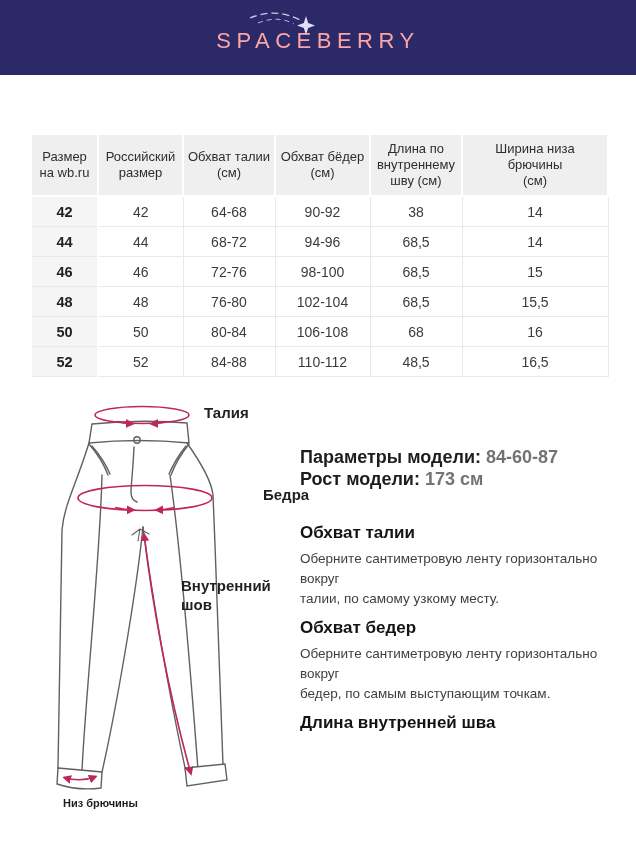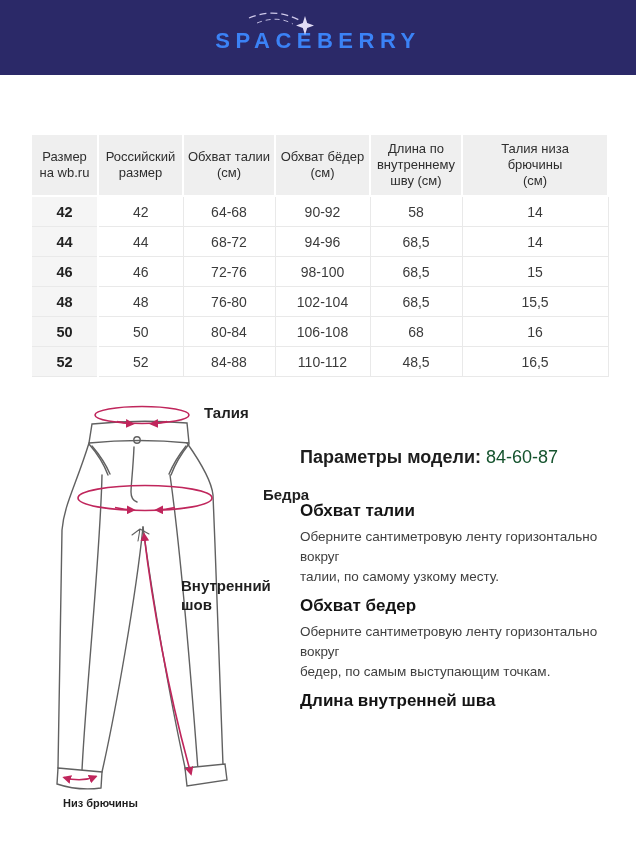--- a/index.html
+++ b/index.html
@@ -6,22 +6,22 @@
   body{
     width:636px;height:848px;position:relative;overflow:hidden;
     background:#ffffff;font-family:"Liberation Sans",sans-serif;color:#222;
   }
   
   .top-banner{
     position:absolute;left:0;top:0;width:636px;height:75px;
     background:#2b2968;display:flex;align-items:center;justify-content:center;
   }
   .logo{
-    position:relative;color:#3b82f6;font-size:22px;letter-spacing:5.5px;
-    font-weight:bold;padding-top:6px;
+    position:relative;color:#fca5a5;font-size:22px;letter-spacing:5.5px;
+    font-weight:normal;padding-top:6px;
   }
   .comet{position:absolute;left:28px;top:-16px;width:96px;height:34px;}
   
   .size-table{
     position:absolute;left:30px;top:133px;width:577px;
     border-collapse:collapse;table-layout:fixed;
   }
   .size-table th{
     background:#efefef;border:2px solid #ffffff;
     font-weight:normal;font-size:13px;line-height:16px;color:#2e2e2e;
@@ -39,21 +39,21 @@
   
   .diagram-label{
     position:absolute;font-weight:bold;font-size:15px;color:#1f1f1f;line-height:19px;
     white-space:pre-line;
   }
   .pants-svg{position:absolute;left:20px;top:390px;}
   
   .right-col{position:absolute;left:300px;top:446px;width:315px;}
   .model-line{font-size:18px;line-height:22px;color:#1d1d1d;}
   .model-line b{font-weight:bold;}
-  .model-line span{font-weight:normal;color:#14532d;}
+  .model-line span{font-weight:bold;color:#737373;}
   .section{margin-top:8px;}
   .section.first-gap{margin-top:32px;}
   .section h3{
     margin:0;font-size:17px;line-height:21px;font-weight:bold;color:#141414;
   }
   .section p{
     margin:6px 0 0 0;font-size:13.5px;line-height:20px;color:#3f3f3f;
     white-space:pre-line;
   }
 </style>
@@ -86,32 +86,32 @@
 на wb.ru</th>
       <th>Российский
 размер</th>
       <th>Обхват талии
 (см)</th>
       <th>Обхват бёдер
 (см)</th>
       <th>Длина по
 внутреннему
 шву (см)</th>
-      <th>Талия низа
+      <th>Ширина низа
 брючины
 (см)</th>
     </tr>
   </thead>
   <tbody>
     <tr>
       <td class="first">42</td>
       <td>42</td>
       <td>64-68</td>
       <td>90-92</td>
-      <td>58</td>
+      <td>38</td>
       <td>14</td>
     </tr>
     <tr>
       <td class="first">44</td>
       <td>44</td>
       <td>68-72</td>
       <td>94-96</td>
       <td>68,5</td>
       <td>14</td>
     </tr>
@@ -199,20 +199,24 @@
 <div class="diagram-label" style="left:221px;top:485px;margin-left:42px;">Бедра</div>
 <div class="diagram-label" style="left:181px;top:576px;width:100px;">Внутренний
 шов</div>
 <div class="diagram-label" style="left:63px;top:794px;font-size:11px;">Низ брючины</div>
 
 <div class="right-col">
   <div class="model-line">
     <b>Параметры модели:</b>
     <span>84-60-87</span>
   </div>
+  <div class="model-line">
+    <b>Рост модели:</b>
+    <span>173 см</span>
+  </div>
 
   <div class="section first-gap">
     <h3>Обхват талии</h3>
     <p>Оберните сантиметровую ленту горизонтально вокруг
 талии, по самому узкому месту.</p>
   </div>
   <div class="section">
     <h3>Обхват бедер</h3>
     <p>Оберните сантиметровую ленту горизонтально вокруг
 бедер, по самым выступающим точкам.</p>

